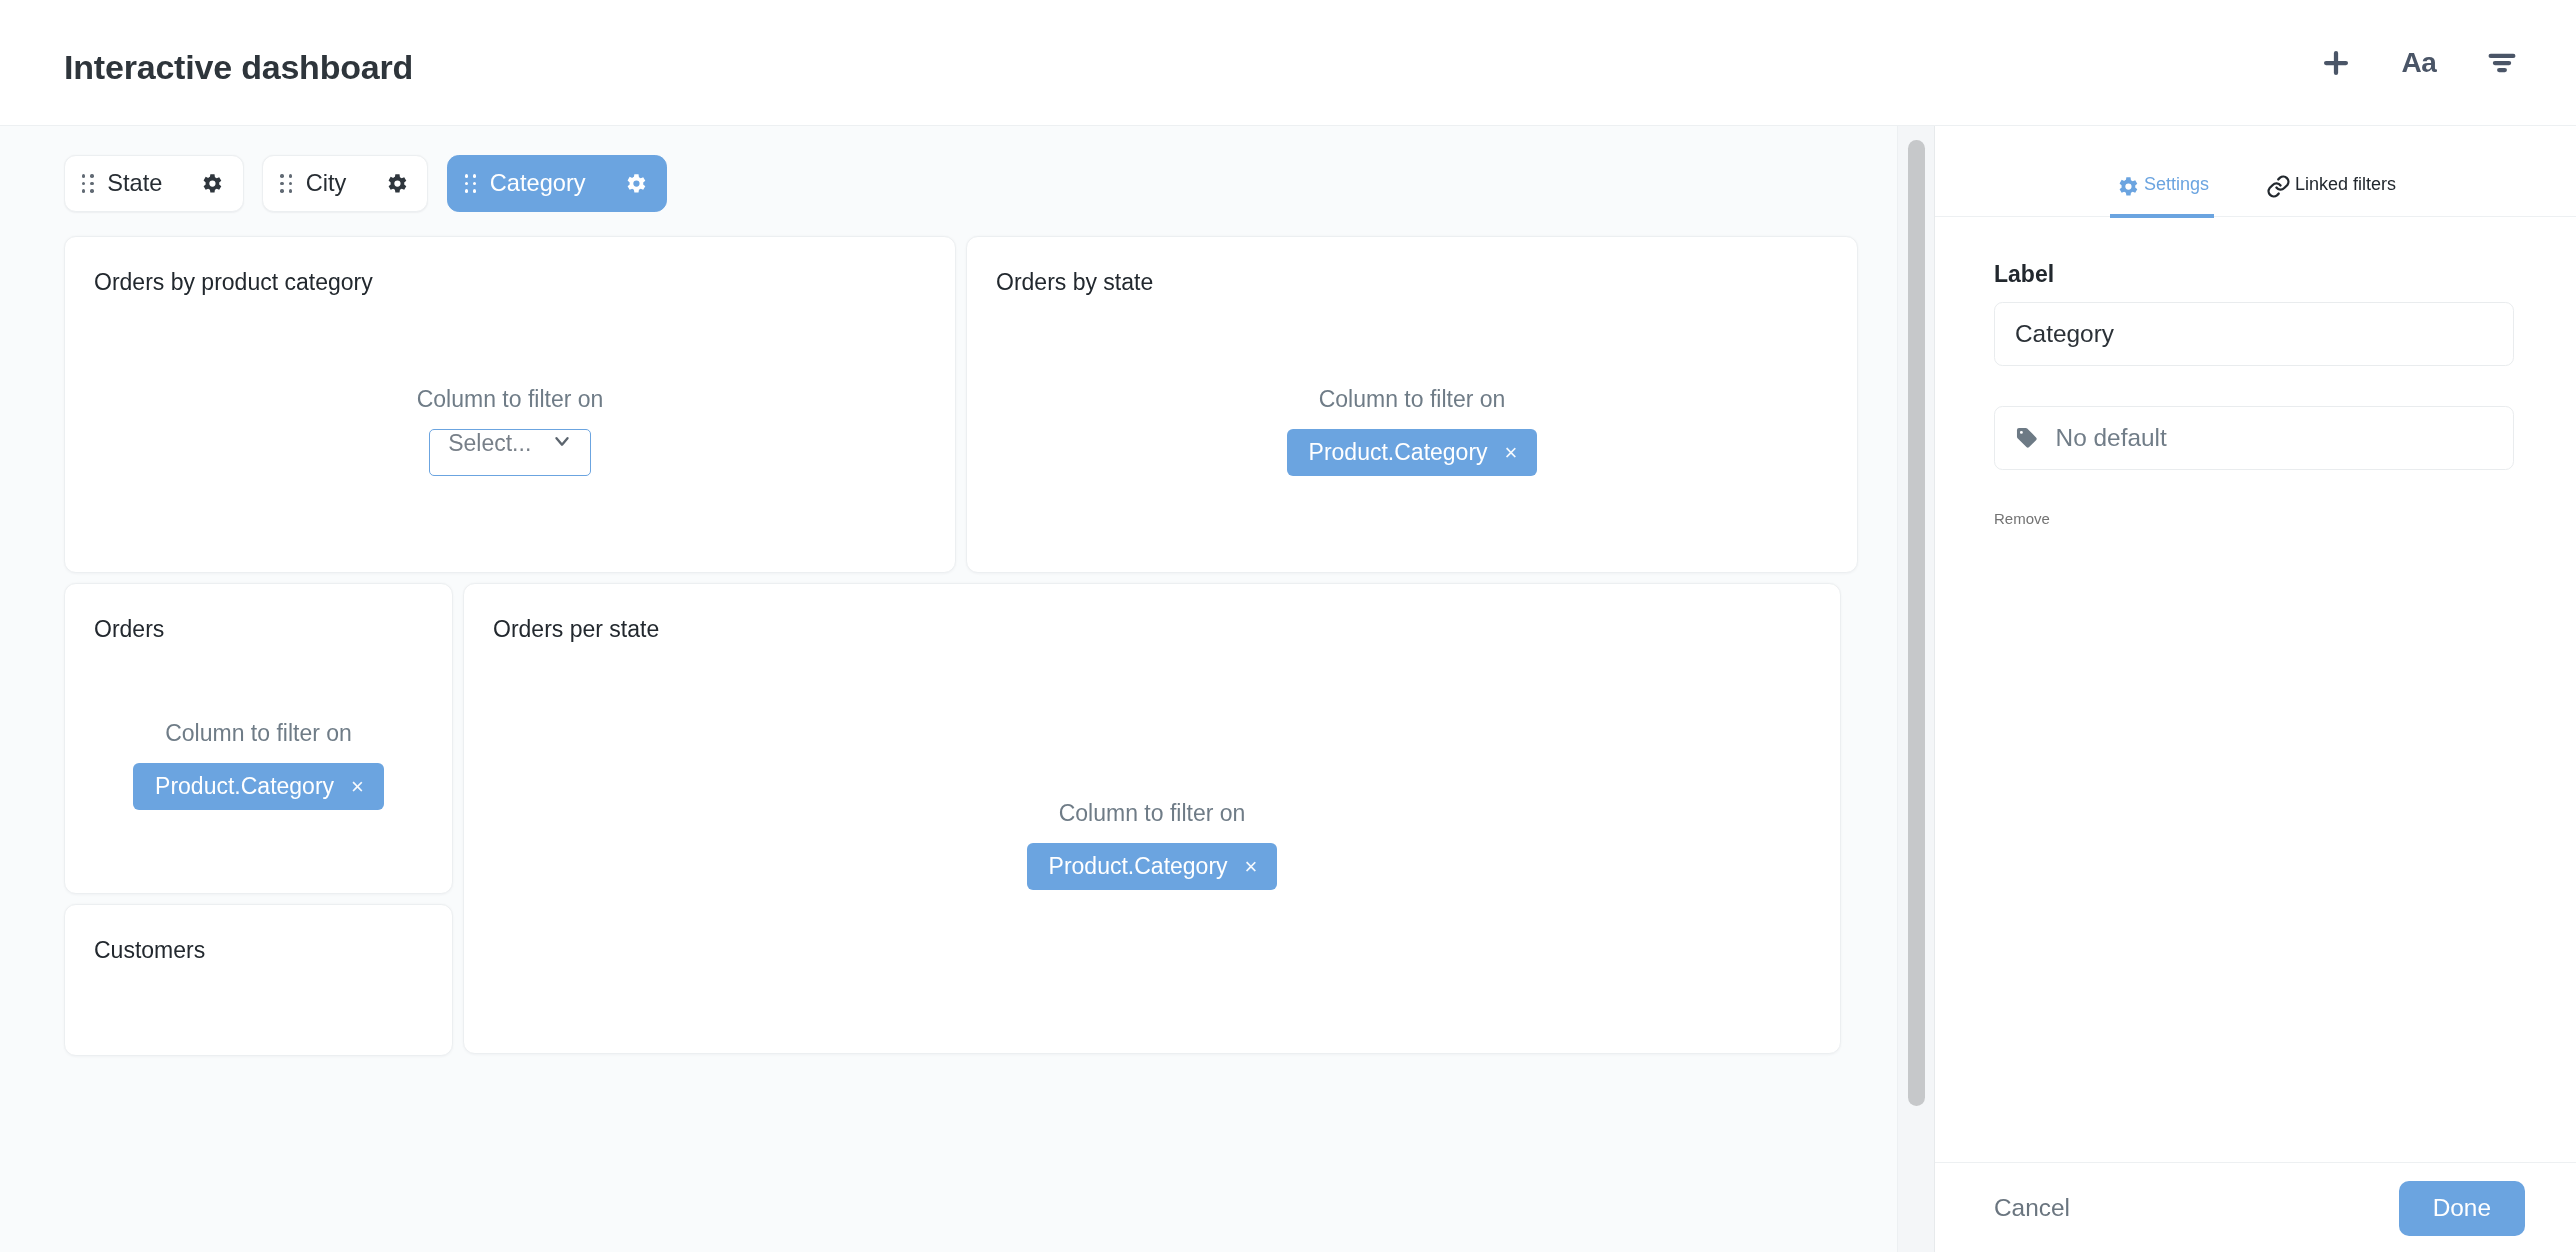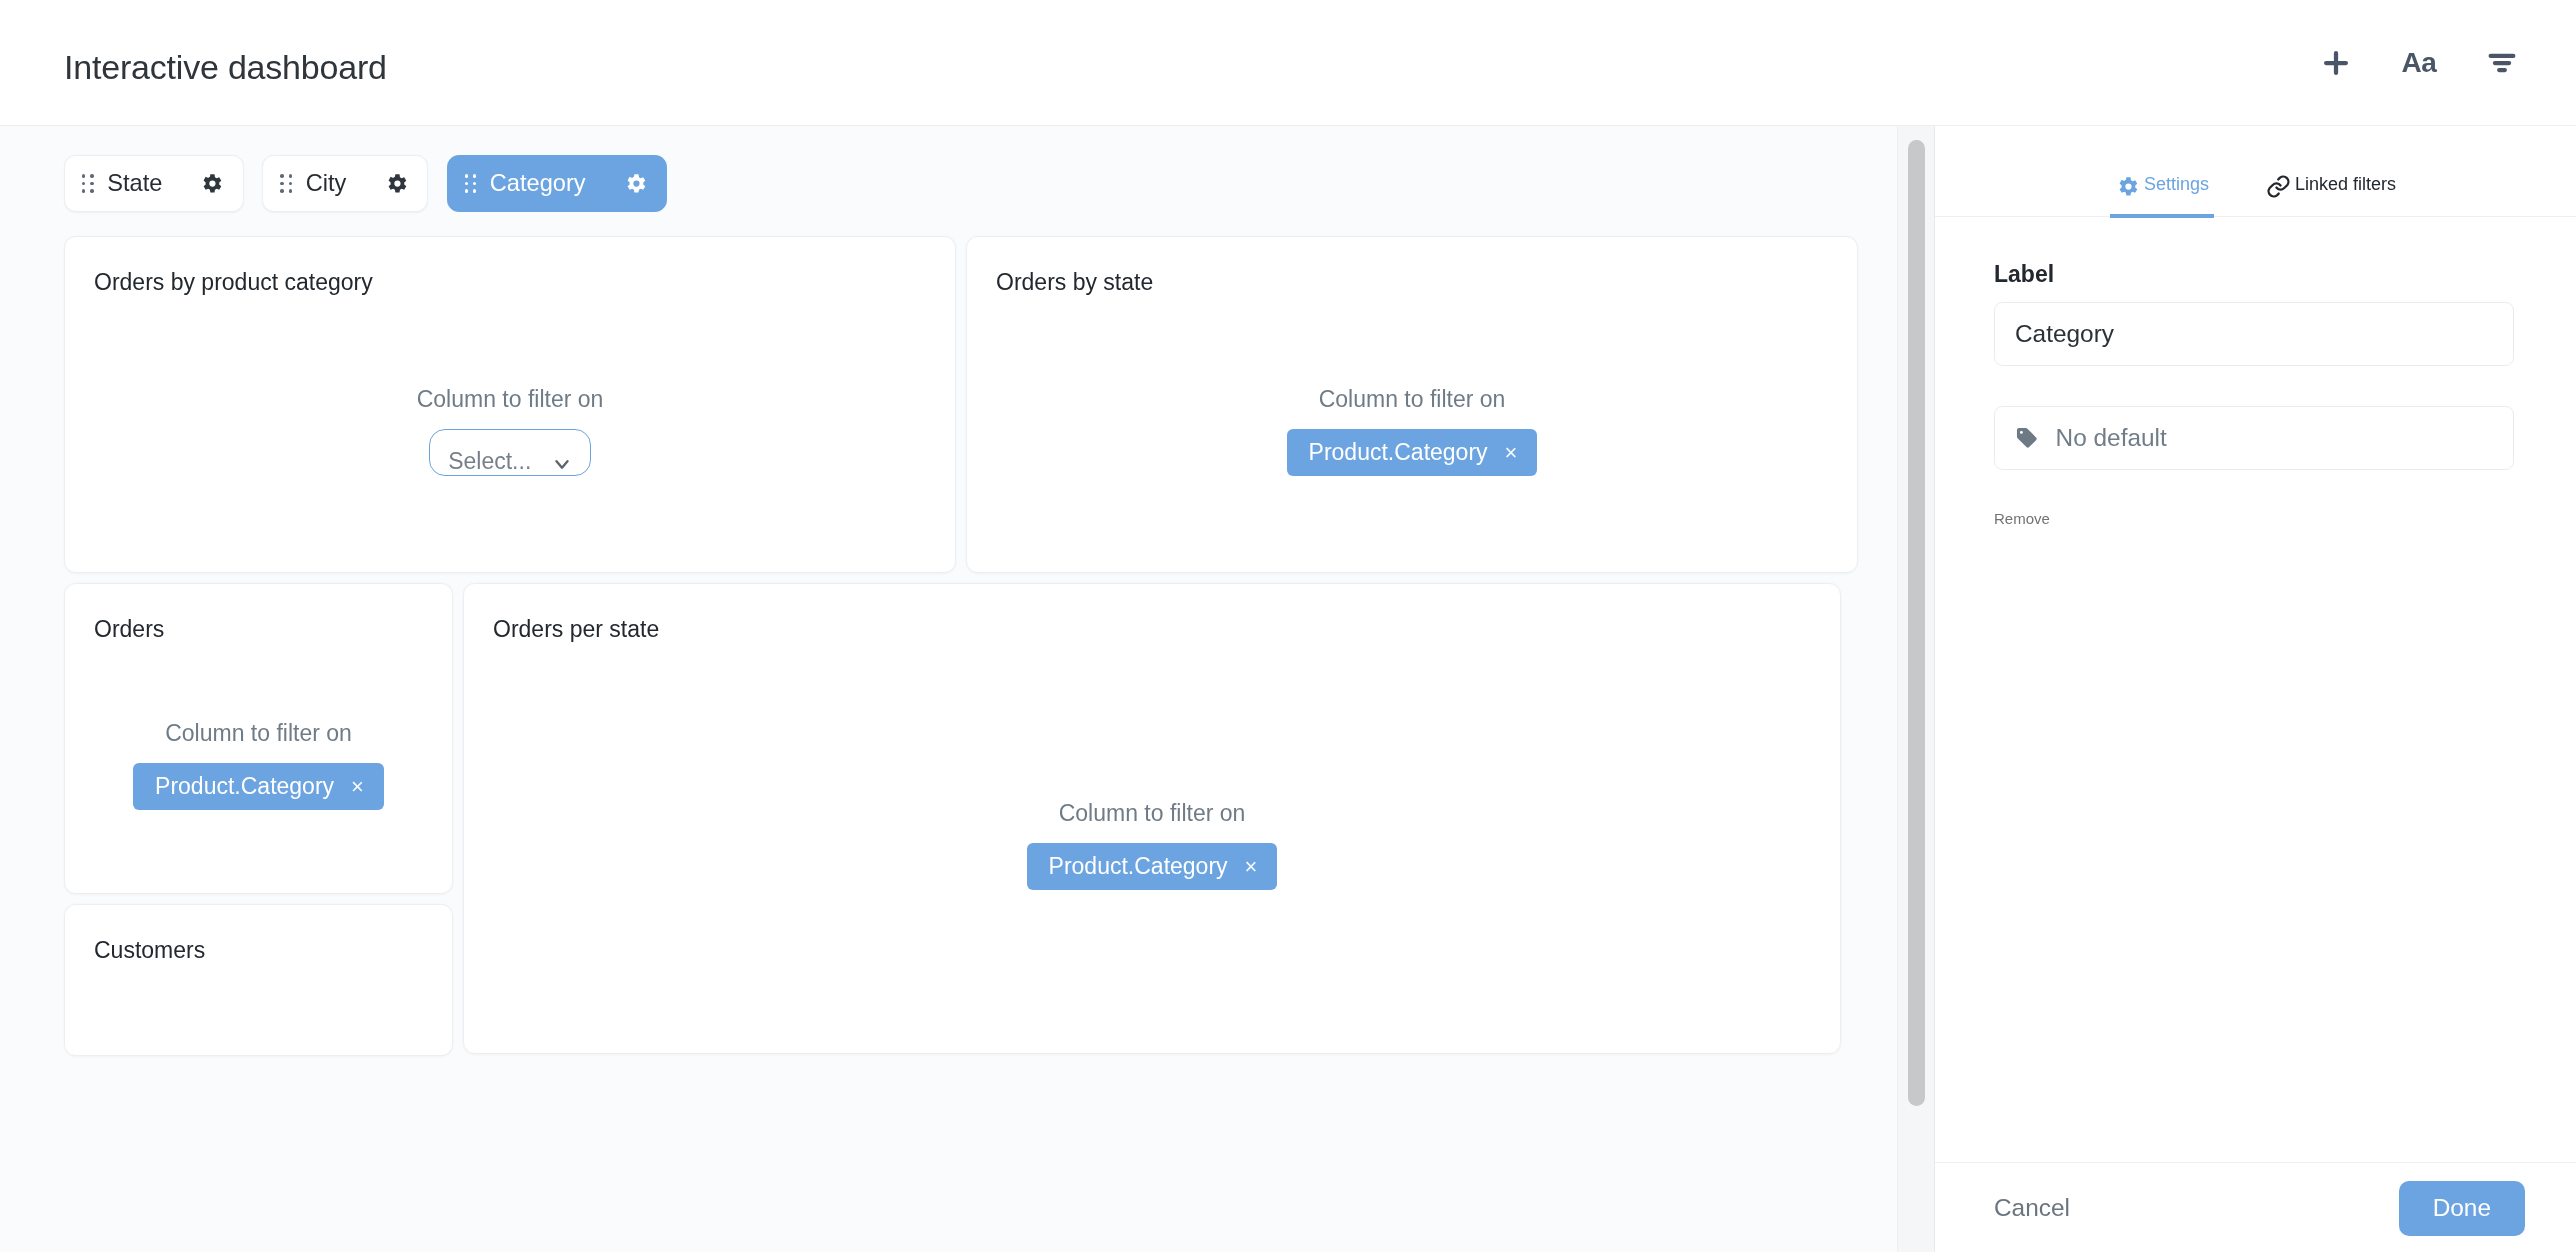--- a/index.html
+++ b/index.html
@@ -26,21 +26,21 @@
     height: 126px;
     min-height: 126px;
     background: #ffffff;
     border-bottom: 1.7px solid #edf0f2;
     display: flex;
     align-items: center;
     padding: 0 52px 0 64px;
   }
   .app-title {
     font-size: 34px;
-    font-weight: 400;
+    font-weight: 700;
     color: #2e353b;
     letter-spacing: -0.2px;
     margin-top: 9px;
   }
   .topbar-spacer { flex: 1 1 auto; }
   .topbar-actions {
     display: flex;
     align-items: center;
     gap: 39px;
   }
@@ -188,24 +188,24 @@
     padding: 0 20px 0 22px;
     font-size: 23px;
     cursor: pointer;
     white-space: nowrap;
   }
   .pill-x { font-size: 22px; line-height: 1; opacity: .95; }
   .select-box {
     height: 47px;
     min-width: 152px;
     border: 1.7px solid #6ba4e0;
-    border-radius: 16px;
+    border-radius: 5px;
     background: #ffffff;
     display: inline-flex;
-    align-items: flex-end;
+    align-items: flex-start;
     gap: 20px;
     padding: 0 17px 0 18.5px;
     font-size: 23px;
     color: #777f88;
     cursor: pointer;
   }
   .caret { display:flex; align-items:center; color:#5c656e; }
 
   
   .card-a { width: 892px; height: 337px; }

